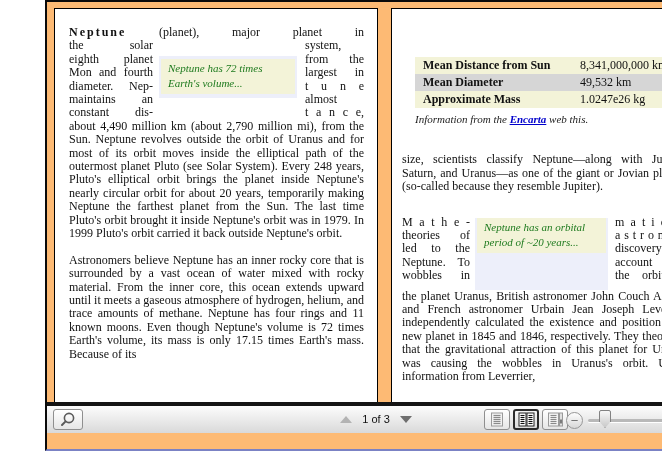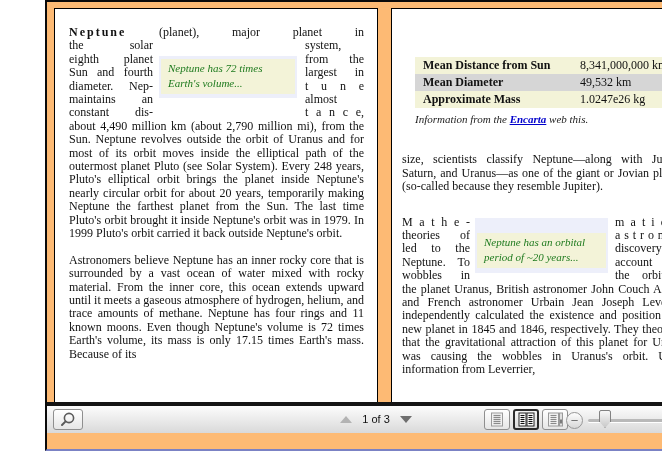--- a/index.html
+++ b/index.html
@@ -38,21 +38,21 @@
   .p1-left  { width:84px; }
   .p1-right { flex:1; }
   .p2-left  { width:68px; }
   .p2-right { flex:1; }
 
   
   .quote-outer {
     background:#edeffa; overflow:hidden;
   }
   .q1-outer { width:138px; margin:17px 8px 0 6px; height:42px; padding:3px 2px 0; }
-  .q2-outer { width:133px; margin:2px 7px 0 5px;  height:55px; padding:15px 2px 0; }
+  .q2-outer { width:133px; margin:2px 7px 0 5px;  height:72px; padding:0 2px 0; }
   .quote-inner {
     background:#f3f3d8; color:#1e7a1e; font-style:italic;
     font-size:11px; line-height:15px; padding:2px 7px; height:35px; overflow:hidden;
   }
   .para { margin-top:13.4px; }
   .para-first { margin-top:0; }
 
   
   .stats { margin-top:48px; margin-left:13px; width:264px; font-size:12px; }
   .stats-title { padding-left:8px; margin-bottom:5px; color:#222; }
@@ -118,21 +118,21 @@
 <div class="window">
 
   <div class="page page-left">
     <div class="p1-content bodytext">
       <div class="jl"><span class="lead">Neptune</span><span> (planet), major planet in</span></div>
 
       <div class="wraprow">
         <div class="wcol p1-left">
           <div class="jl">the solar</div>
           <div class="jl">eighth planet</div>
-          <div class="jl">Sun and fourth</div>
+          <div class="jl">Mon and fourth</div>
           <div class="jl">diameter. Nep-</div>
           <div class="jl">maintains an</div>
           <div class="jl">constant dis-</div>
         </div>
         <div class="quote-outer q1-outer">
           <div class="quote-inner">
             <div>Neptune has 72 times</div>
             <div>Earth's volume...</div>
           </div>
         </div>

